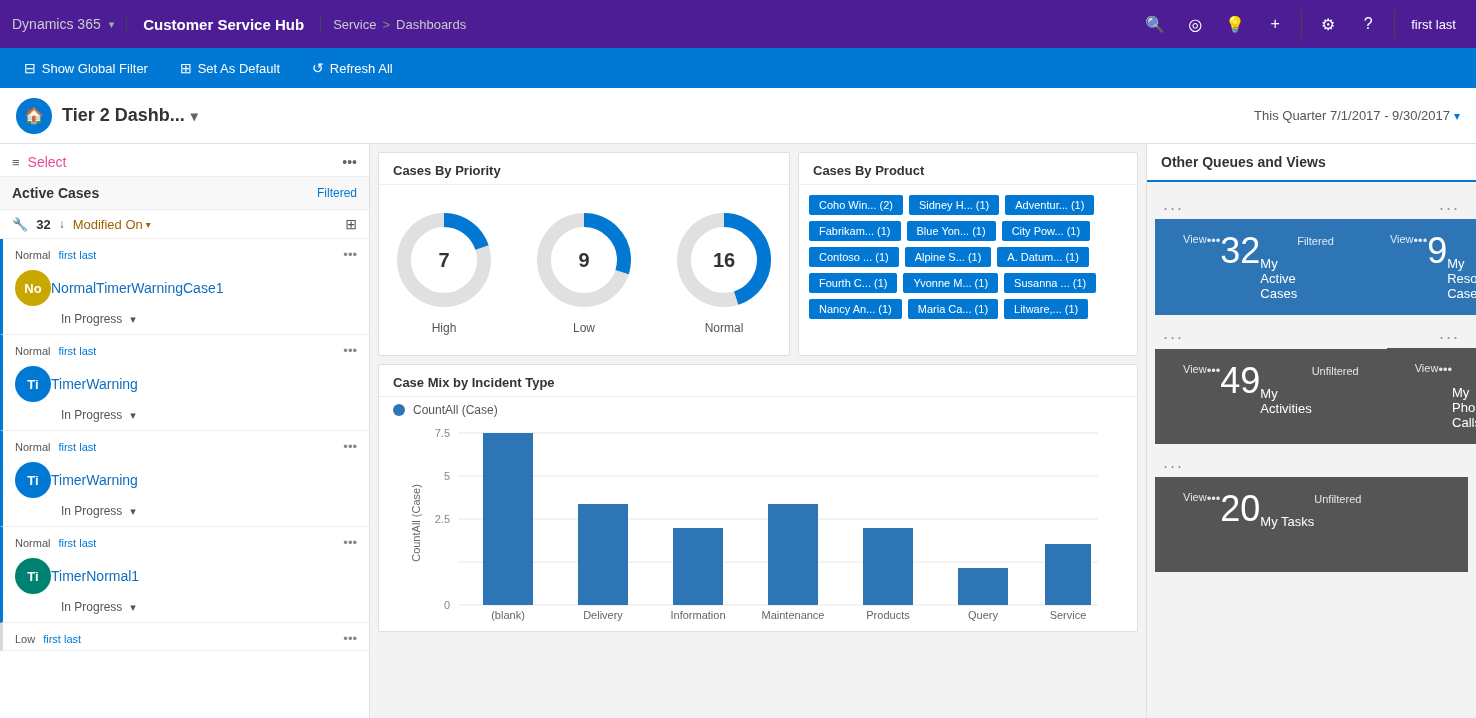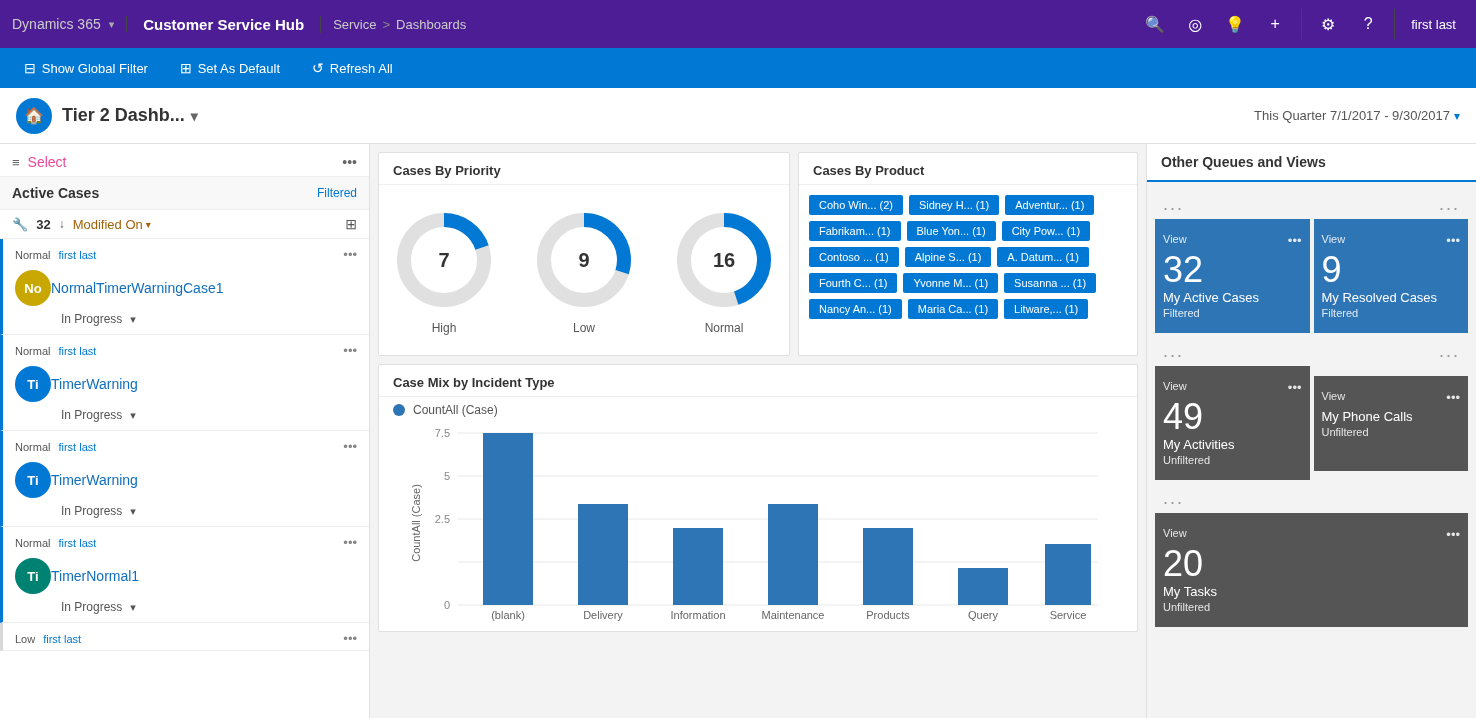--- a/index.html
+++ b/index.html
@@ -361,44 +361,43 @@
     }
     .queue-dots-row {
       display: flex;
       gap: 4px;
       padding: 4px 8px;
     }
     .queue-dots { font-size: 18px; color: #999; letter-spacing: 2px; cursor: pointer; }
 
     .queue-card {
       flex: 1;
-      padding: 14px 8px;
-      display: flex;
-      flex-direction: column;
+      padding: 14px 28px;
+      display: flex;
       position: relative;
       cursor: pointer;
       min-height: 95px;
     }
     .queue-card.blue { background: #2e75b6; color: white; }
     .queue-card.dark-gray { background: #555555; color: white; }
     .queue-card-top {
       display: flex;
       justify-content: space-between;
       align-items: flex-start;
       margin-bottom: 4px;
     }
     .queue-card-view { font-size: 11px; opacity: 0.85; }
     .queue-card-more { font-size: 13px; cursor: pointer; opacity: 0.85; }
     .queue-card-number {
       font-size: 36px;
       font-weight: 300;
       line-height: 1;
       margin-bottom: 2px;
     }
-    .queue-card-title { font-size: 13px; font-weight: 500; }
+    .queue-card-title { font-size: 13px; font-weight: 500; margin-top: 23px; }
     .queue-card-subtitle { font-size: 11px; opacity: 0.85; margin-top: 2px; }
 
     .queue-card-gap { width: 4px; }
 
     
     .cases-list::-webkit-scrollbar { width: 6px; }
     .cases-list::-webkit-scrollbar-track { background: #f0f0f0; }
     .cases-list::-webkit-scrollbar-thumb { background: #c0c0c0; border-radius: 3px; }
   </style>
 </head>

